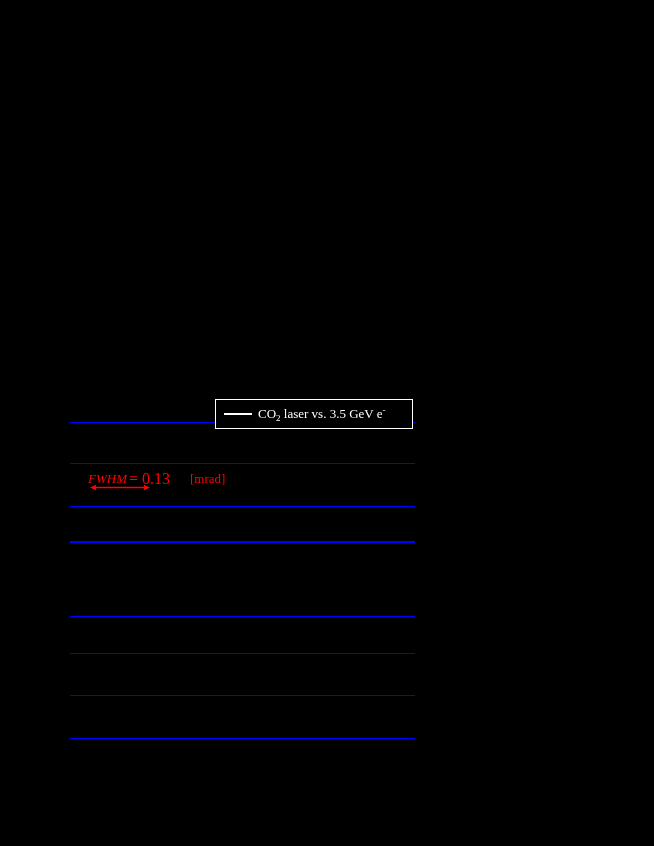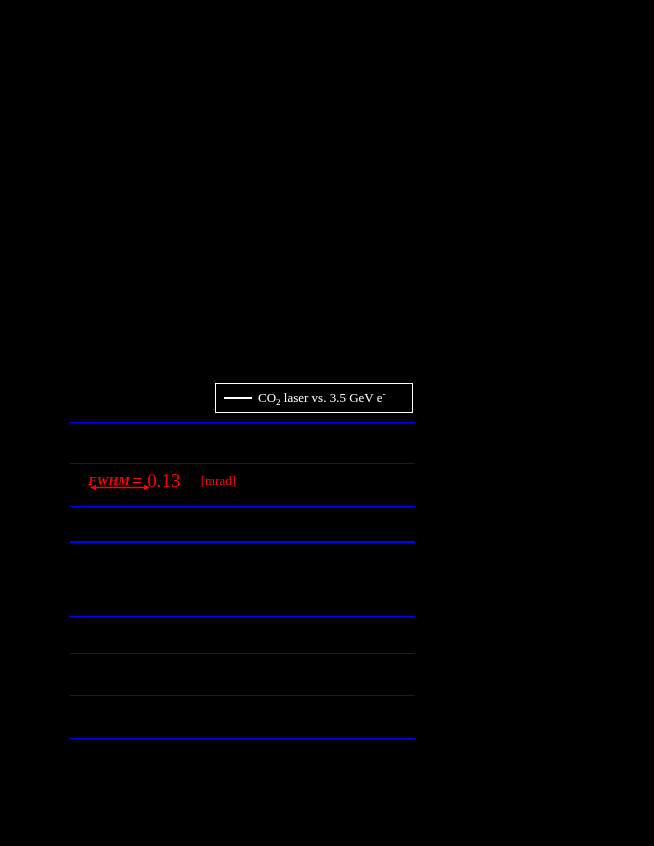--- a/index.html
+++ b/index.html
@@ -42,21 +42,21 @@
 
   
   .grid-line.h.thick {
     height: 2px;
   }
 
   
   #legend-box {
     position: absolute;
     left: 215px;
-    top: 383px;
+    top: 399px;
     width: 198px;
     height: 30px;
     border: 1px solid #ffffff;
     background: #000000;
     box-sizing: border-box;
     display: flex;
     align-items: center;
     padding-left: 8px;
     text-align: right;
   }
@@ -90,28 +90,28 @@
   }
   #fwhm-arrow {
     position: absolute;
     left: 90px;
     top: 483px;
     width: 60px;
     height: 9px;
   }
   #fwhm-label {
     font-style: italic;
-    font-weight: bold;
+    font-weight: normal;
     color: #ff0000;
     font-size: 13px;
     margin-right: 2px;
   }
   #fwhm-value {
     color: #ff0000;
-    font-size: 19px;
+    font-size: 16px;
   }
   #fwhm-units {
     color: #ff0000;
     font-size: 13px;
     margin-left: 20px;
   }
 </style>
 </head>
 <body>
 

